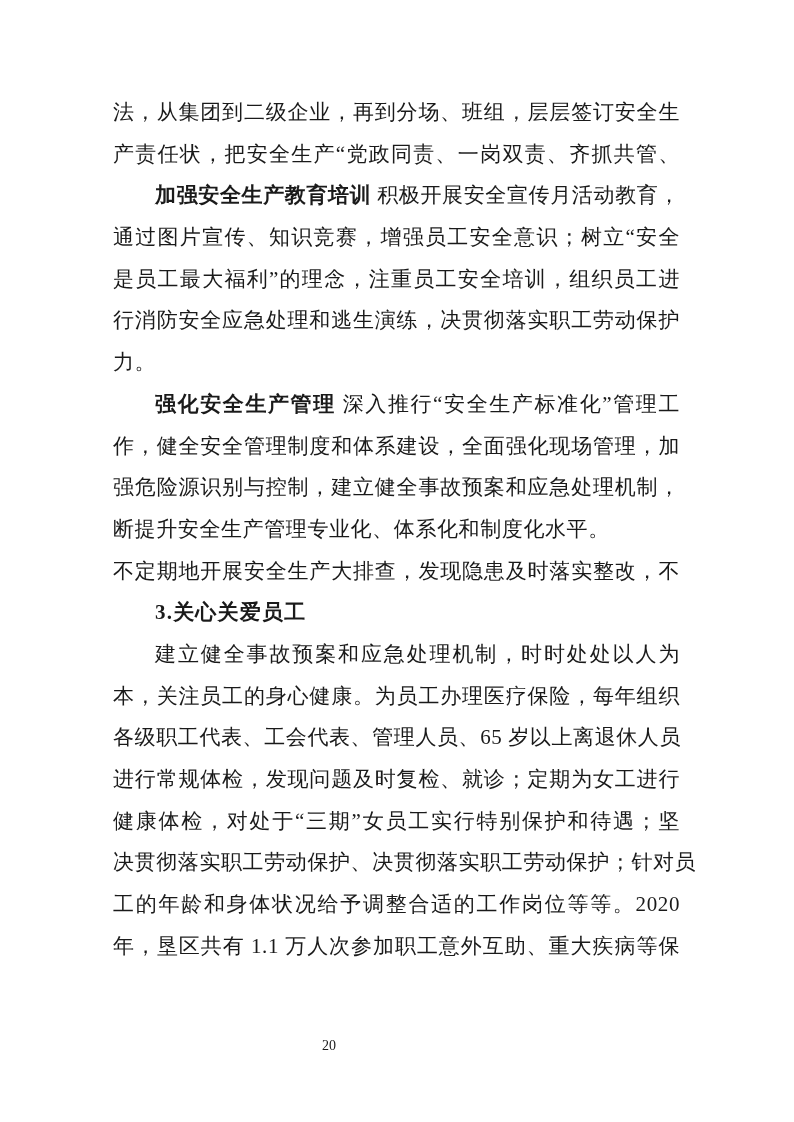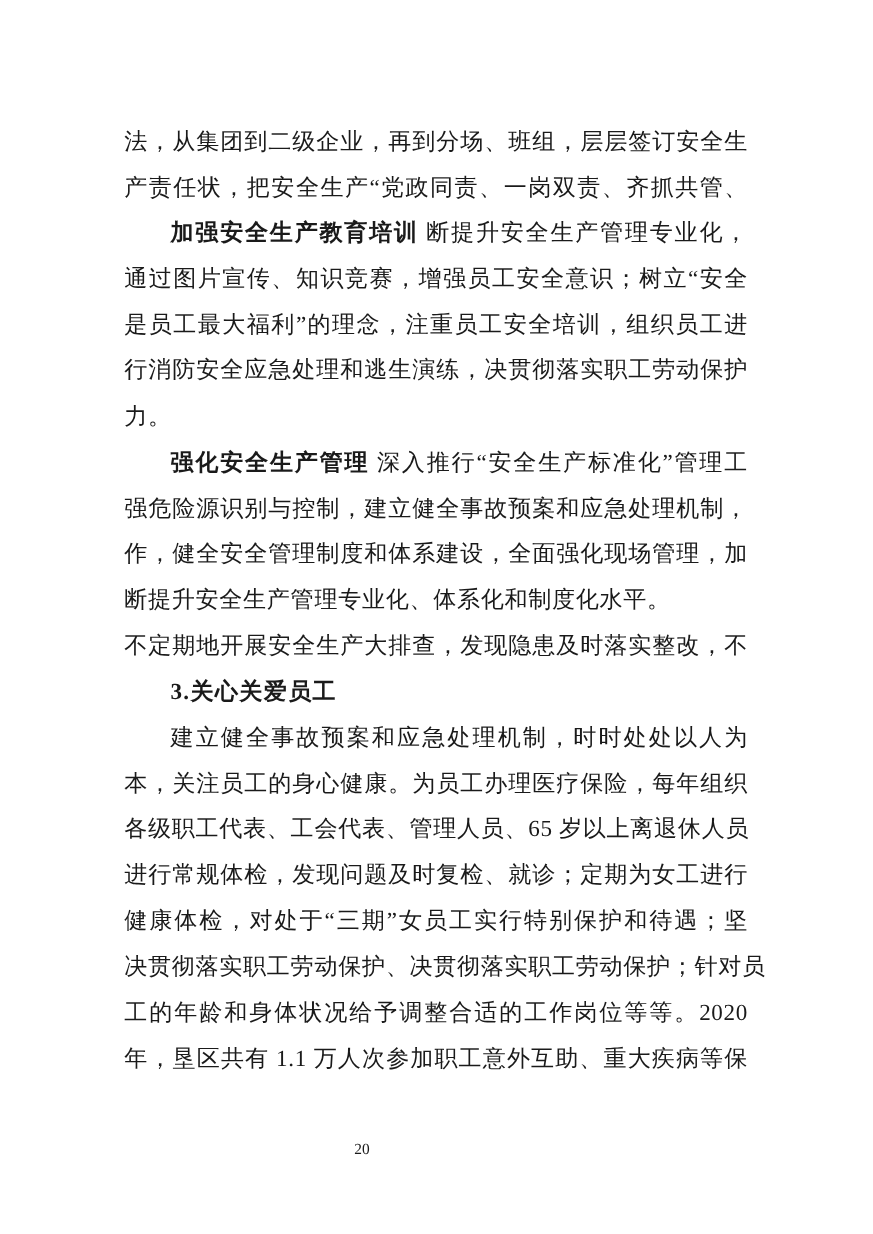--- a/index.html
+++ b/index.html
@@ -15,21 +15,21 @@
   .page {
     position: relative;
     width: 794px;
     height: 1122px;
     background: var(--page-bg, #ffffff);
     color: var(--text-color, #1a1a1a);
     overflow: hidden;
   }
   .doc-body {
     position: absolute;
-    top: 108px;
+    top: 92px;
     left: 113px;
     width: 567px;
   }
   .line {
     font-size: 21px;
     line-height: 41.7px;
     height: 41.7px;
     letter-spacing: 0.6px;
     text-align: justify;
     white-space: nowrap;
@@ -62,28 +62,28 @@
     font-family: "Liberation Serif", "DejaVu Serif", serif;
   }
 </style>
 </head>
 <body>
 
 <div class="page" style="--page-bg: #ffffff; --text-color: #1a1a1a;">
   <main class="doc-body">
       <div class="line fill"><span class="regular">法，从集团到二级企业，再到分场、班组，层层签订安全生</span></div>
       <div class="line fill"><span class="regular">产责任状，把安全生产“党政同责、一岗双责、齐抓共管、</span></div>
-      <div class="line fill indent"><span class="bold">加强安全生产教育培训</span><span class="regular"> 断提升安全生产管理专业化，</span></div>
+      <div class="line fill indent"><span class="bold">加强安全生产教育培训</span><span class="regular"> 积极开展安全宣传月活动教育，</span></div>
       <div class="line fill"><span class="regular">通过图片宣传、知识竞赛，增强员工安全意识；树立“安全</span></div>
       <div class="line fill"><span class="regular">是员工最大福利”的理念，注重员工安全培训，组织员工进</span></div>
       <div class="line fill"><span class="regular">行消防安全应急处理和逃生演练，决贯彻落实职工劳动保护</span></div>
       <div class="line"><span class="regular">力。</span></div>
       <div class="line fill indent"><span class="bold">强化安全生产管理</span><span class="regular"> 深入推行“安全生产标准化”管理工</span></div>
+      <div class="line fill"><span class="regular">作，健全安全管理制度和体系建设，全面强化现场管理，加</span></div>
       <div class="line fill"><span class="regular">强危险源识别与控制，建立健全事故预案和应急处理机制，</span></div>
-      <div class="line fill"><span class="regular">作，健全安全管理制度和体系建设，全面强化现场管理，加</span></div>
       <div class="line"><span class="regular">断提升安全生产管理专业化、体系化和制度化水平。</span></div>
       <div class="line fill"><span class="regular">不定期地开展安全生产大排查，发现隐患及时落实整改，不</span></div>
       <div class="line indent heading"><span class="bold">3.关心关爱员工</span></div>
       <div class="line fill indent"><span class="regular">建立健全事故预案和应急处理机制，时时处处以人为</span></div>
       <div class="line fill"><span class="regular">本，关注员工的身心健康。为员工办理医疗保险，每年组织</span></div>
       <div class="line fill"><span class="regular">各级职工代表、工会代表、管理人员、65 岁以上离退休人员</span></div>
       <div class="line fill"><span class="regular">进行常规体检，发现问题及时复检、就诊；定期为女工进行</span></div>
       <div class="line fill"><span class="regular">健康体检，对处于“三期”女员工实行特别保护和待遇；坚</span></div>
       <div class="line fill"><span class="regular">决贯彻落实职工劳动保护、决贯彻落实职工劳动保护；针对员</span></div>
       <div class="line fill"><span class="regular">工的年龄和身体状况给予调整合适的工作岗位等等。2020</span></div>

